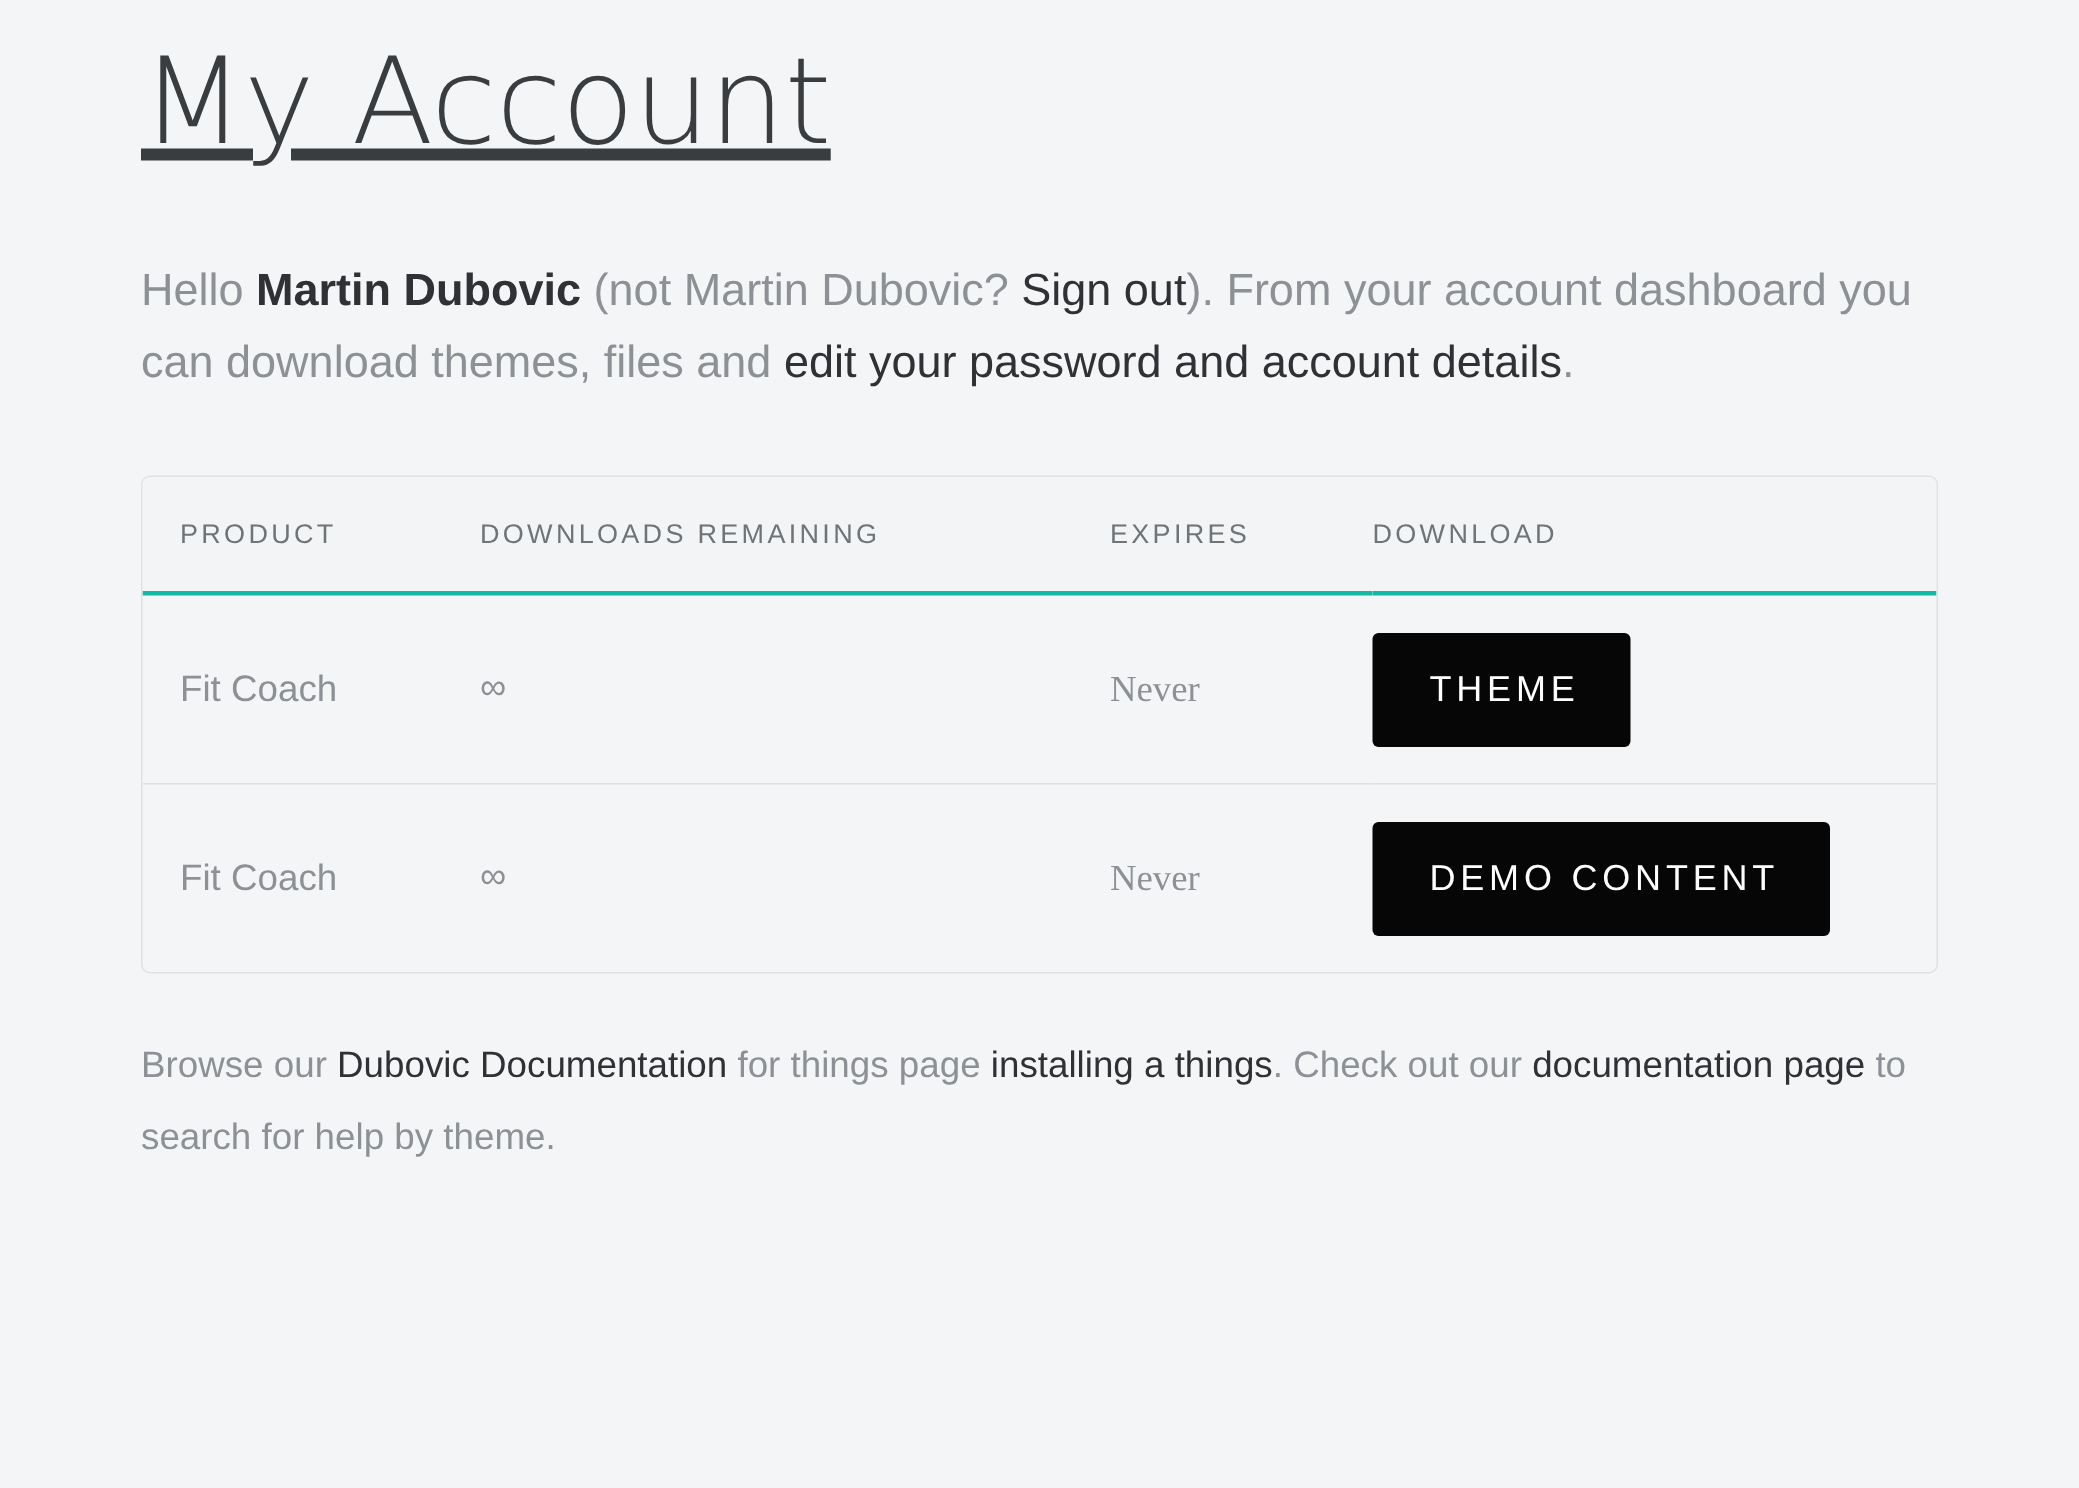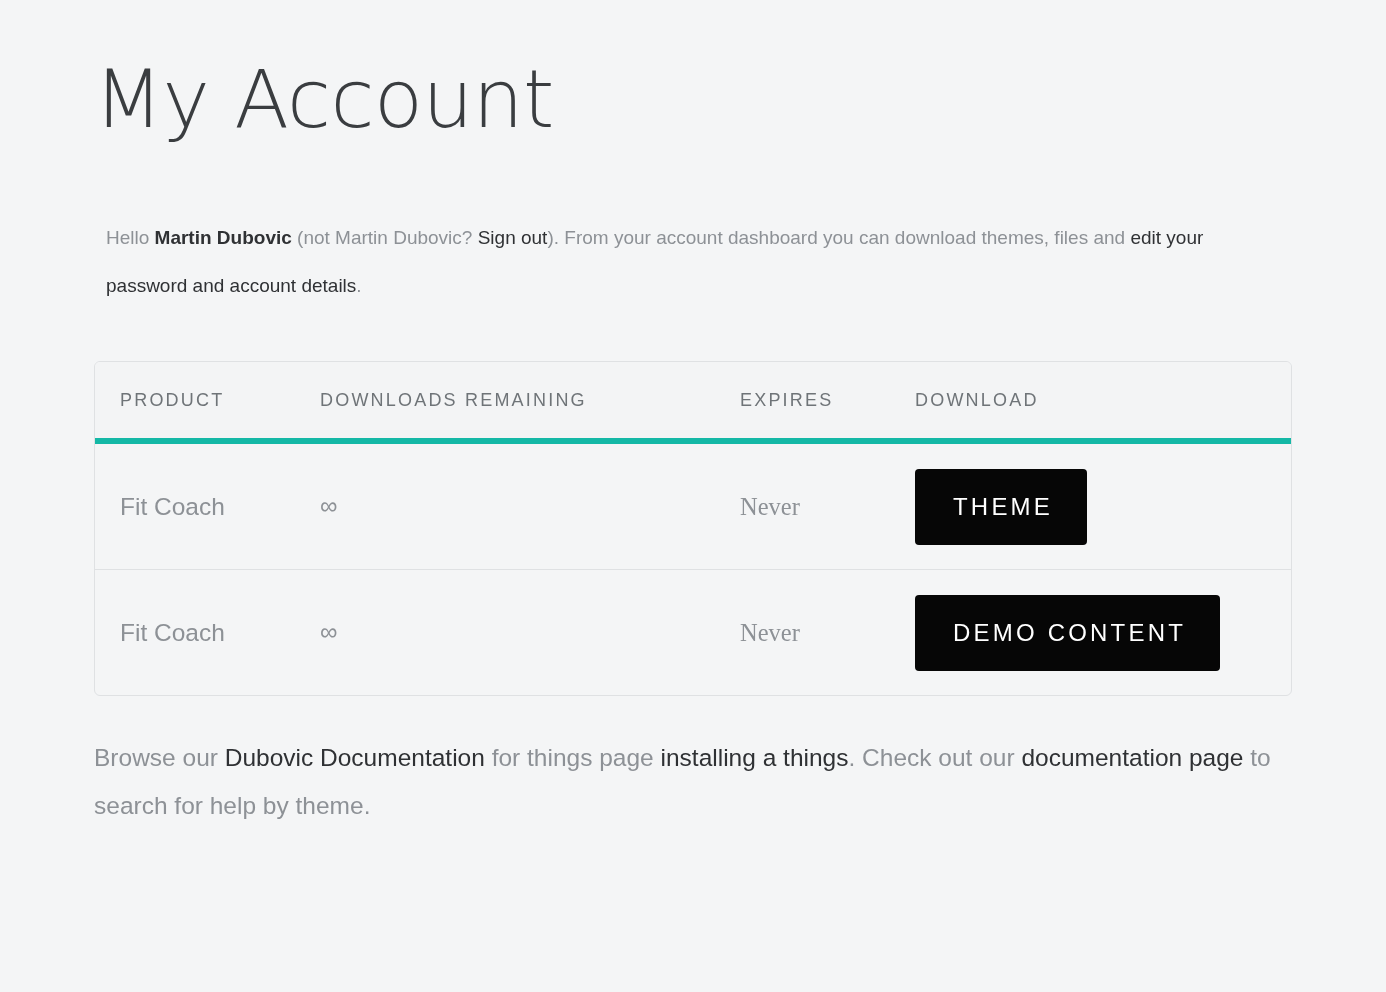--- a/index.html
+++ b/index.html
@@ -20,35 +20,36 @@
     position: relative;
     width: 1386px;
     height: 992px;
     box-sizing: border-box;
     padding: 0 94px;
   }
 
   
   .page-title {
     margin: 0;
-    padding-top: 60px;
+    padding-top: 28px;
     font-size: 80px;
     line-height: 1.0;
     font-weight: 300;
     letter-spacing: -0.5px;
     color: #3a3d40;
     font-family: "DejaVu Sans", "Liberation Sans", sans-serif;
     font-stretch: normal;
+    text-decoration: underline;
   }
 
   
   .intro {
-    margin: 12px;
+    margin: 0;
     padding-top: 62px;
-    font-size: 19px;
+    font-size: 30px;
     line-height: 48px;
     color: #8d9196;
     max-width: 1200px;
     font-weight: 400;
   }
   .intro .strong {
     color: #2f3134;
     font-weight: 700;
   }
   .intro a,
@@ -73,21 +74,21 @@
   }
   .downloads-table thead th {
     text-align: left;
     font-size: 18px;
     font-weight: 400;
     letter-spacing: 2.2px;
     color: #6f7478;
     text-transform: uppercase;
     padding: 28px 0 27px 0;
     background: #f3f4f5;
-    border-bottom: 6px solid #14b8a6;
+    border-bottom: 3px solid #14b8a6;
     vertical-align: middle;
   }
   .downloads-table tbody td {
     border-bottom: 1px solid #dfe1e3;
     vertical-align: middle;
     font-size: 24.5px;
     color: #8d9196;
     font-weight: 400;
     padding: 0;
     height: 125px;

